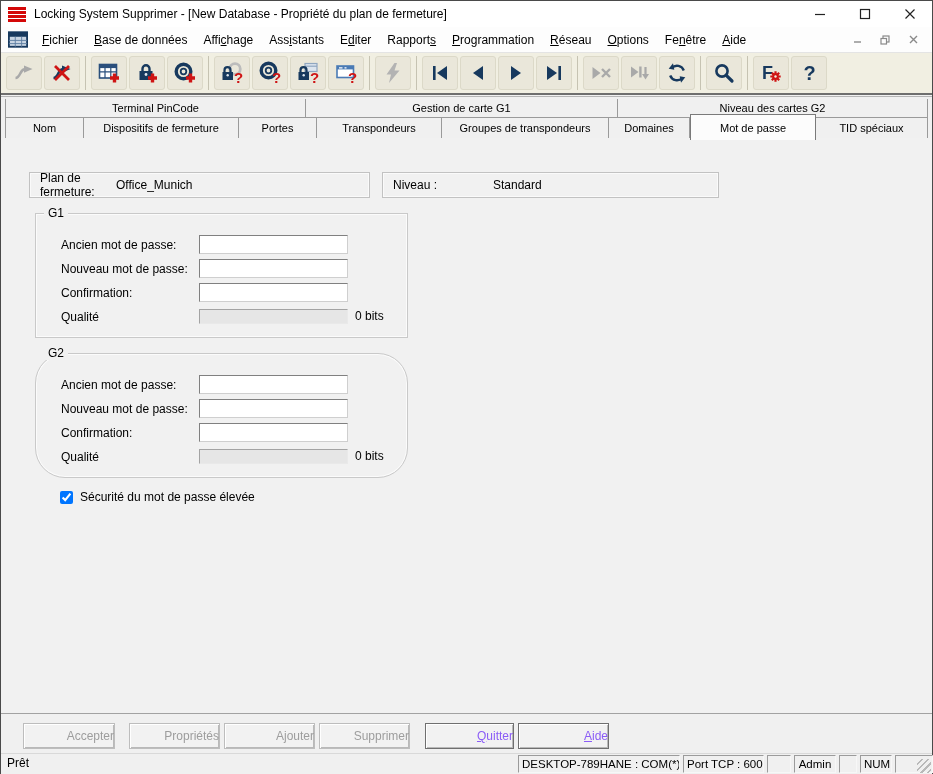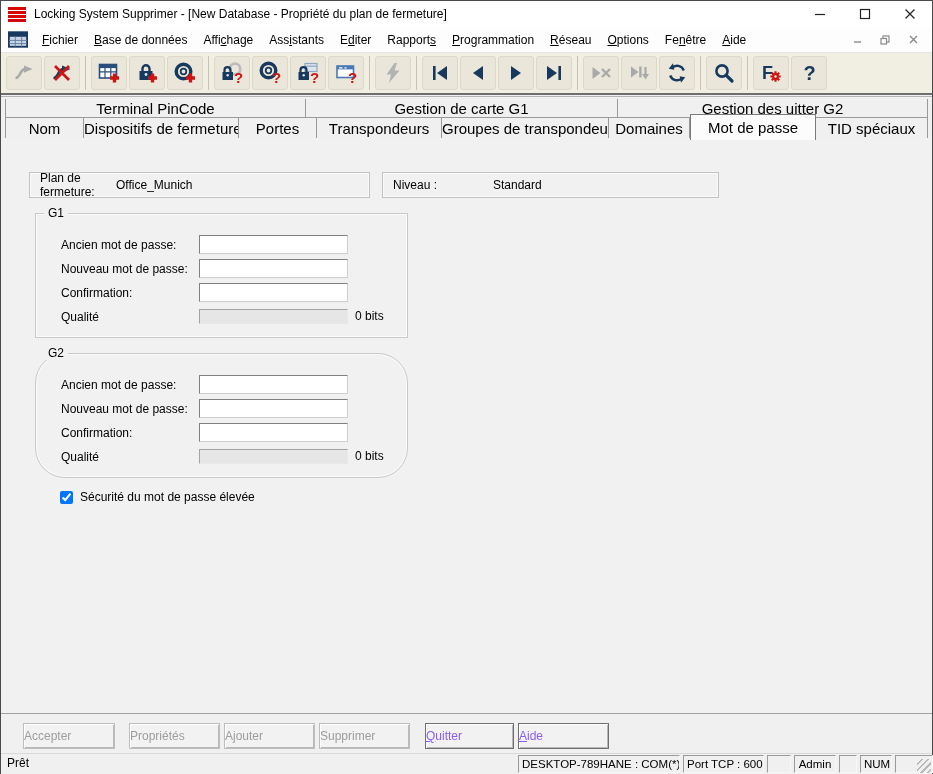--- a/index.html
+++ b/index.html
@@ -28,21 +28,21 @@
   .toolbar { position:absolute; top:52px; left:0; right:0; height:42px; background:#f1efe2; display:flex; align-items:center; padding-left:5px; border-bottom:2px solid #6e6e6e; }
   .tb-btn { width:36px; height:34px; background:#eae7da; border:1px solid #dcd9c8; border-radius:3px; margin-right:2px; display:flex; align-items:center; justify-content:center; }
   .tb-sep { width:1px; height:34px; background:#c6c3b2; margin:0 5px 0 3px; }
   .tb-btn svg { display:block; }
 
   
   .tabstrip { position:absolute; top:95px; left:0; right:0; height:42px; background:#f0f0f0; border-top:1px solid #b5b5b5; }
   .tabrow { position:absolute; left:4px; right:4px; display:flex; }
   .tabrow1 { top:2px; height:19px; border-bottom:1px solid #9a9a9a; }
   .tabrow2 { top:21px; height:21px; }
-  .tab { text-align:center; border-right:1px solid #9a9a9a; line-height:19px; font-size:15px; white-space:nowrap; overflow:hidden; cursor:default; background:#f0f0f0; }
+  .tab { text-align:center; border-right:1px solid #9a9a9a; line-height:19px; font-size:11px; white-space:nowrap; overflow:hidden; cursor:default; background:#f0f0f0; }
   .tabrow1 .tab:first-child, .tabrow2 .tab:first-child { border-left:1px solid #9a9a9a; }
   .tabrow2 .tab { line-height:21px; border-bottom:1px solid #c2c2c2; }
   .tab.active { position:relative; margin-top:-4px; height:26px; line-height:26px; background:#fcfcfc; border:1px solid #7a7a7a; border-bottom:none; z-index:3; }
 
   
   .content { position:absolute; top:137px; left:1px; right:1px; height:575px; background:#f1f1f1; }
   .static-frame { position:absolute; height:26px; border:1px solid #c2c2c2; box-shadow:inset 0 0 0 1px #fafafa; display:flex; align-items:center; padding-left:10px; }
   .frame-plan { top:34px; left:27px; width:341px; }
   .frame-niveau { top:34px; left:380px; width:337px; }
   .frame-label { display:inline-block; }
@@ -57,21 +57,21 @@
   .grow .flabel { position:absolute; left:25px; top:3px; }
   .grow input { position:absolute; left:163px; top:0; width:149px; height:19px; border:1px solid #808080; border-right-color:#cfcfcf; border-bottom-color:#cfcfcf; background:#fff; font:12px "Liberation Sans",sans-serif; padding:0 3px; }
   .quality-bar { position:absolute; left:163px; top:2px; width:149px; height:15px; background:#e6e6e6; border:1px solid #a3a3a3; border-right-color:#e9e9e9; border-bottom-color:#e9e9e9; }
   .bits { position:absolute; left:319px; top:2px; white-space:nowrap; }
 
   .chk-row { position:absolute; top:352px; left:58px; display:flex; align-items:center; gap:7px; }
   .chk-row input { width:13px; height:13px; margin:0; }
 
   
   .buttonbar { position:absolute; top:712px; left:0; right:0; height:40px; background:#f0f0f0; border-top:1px solid #a2a2a2; }
-  .btn { position:absolute; top:9px; height:26px; background:#f2f2f2; border:1px solid #a7a7a7; box-shadow:inset 1px 1px 0 #ffffff, inset -1px -1px 0 #b9b9b9; font:12px "Liberation Sans",sans-serif; text-align:left; line-height:24px; cursor:default; }
+  .btn { position:absolute; top:9px; height:26px; background:#f2f2f2; border:1px solid #a7a7a7; box-shadow:inset 1px 1px 0 #ffffff, inset -1px -1px 0 #b9b9b9; font:12px "Liberation Sans",sans-serif; text-align:right; line-height:24px; cursor:default; }
   .btn.disabled { color:#9d9d9d; border-color:#bdbdbd; }
   .btn.enabled { color:#8b5cf6; border-color:#6f6f6f; }
 
   
   .statusbar { position:absolute; top:752px; left:0; right:0; height:21px; background:#f0f0f0; border-top:1px solid #d9d9d9; font-size:12px; }
   .status-left { position:absolute; left:6px; top:2px; }
   .spanel { position:absolute; top:1px; height:18px; border:1px solid; border-color:#9b9b9b #f7f7f7 #f7f7f7 #9b9b9b; background:#f0f0f0; font-size:11.5px; line-height:16px; padding:0 3px; white-space:nowrap; overflow:hidden; }
   .spanel.center { text-align:center; }
   .grip { position:absolute; right:1px; bottom:1px; width:14px; height:14px;
           background:repeating-linear-gradient(135deg, transparent 0 3px, #b9b9b9 3px 4.5px); }
@@ -292,21 +292,21 @@
       <svg width="24" height="24" viewBox="0 0 24 24">
         <text x="6.5" y="19" font-size="20" font-weight="bold" fill="#17395e" font-family="Liberation Sans,sans-serif">?</text>
       </svg>
     </div>
   </div>
 
   <div class="tabstrip">
     <div class="tabrow tabrow1">
       <span class="tab" style="width:301px">Terminal PinCode</span>
       <span class="tab" style="width:312px">Gestion de carte G1</span>
-      <span class="tab" style="flex:1">Gestion des uitter G2</span>
+      <span class="tab" style="flex:1">Niveau des cartes G2</span>
     </div>
     <div class="tabrow tabrow2">
       <span class="tab" style="width:79px">Nom</span>
       <span class="tab" style="width:155px">Dispositifs de fermeture</span>
       <span class="tab" style="width:78px">Portes</span>
       <span class="tab" style="width:125px">Transpondeurs</span>
       <span class="tab" style="width:167px">Groupes de transpondeurs</span>
       <span class="tab" style="width:81px">Domaines</span>
       <span class="tab active" style="width:126px">Mot de passe</span>
       <span class="tab" style="flex:1">TID spéciaux</span>

